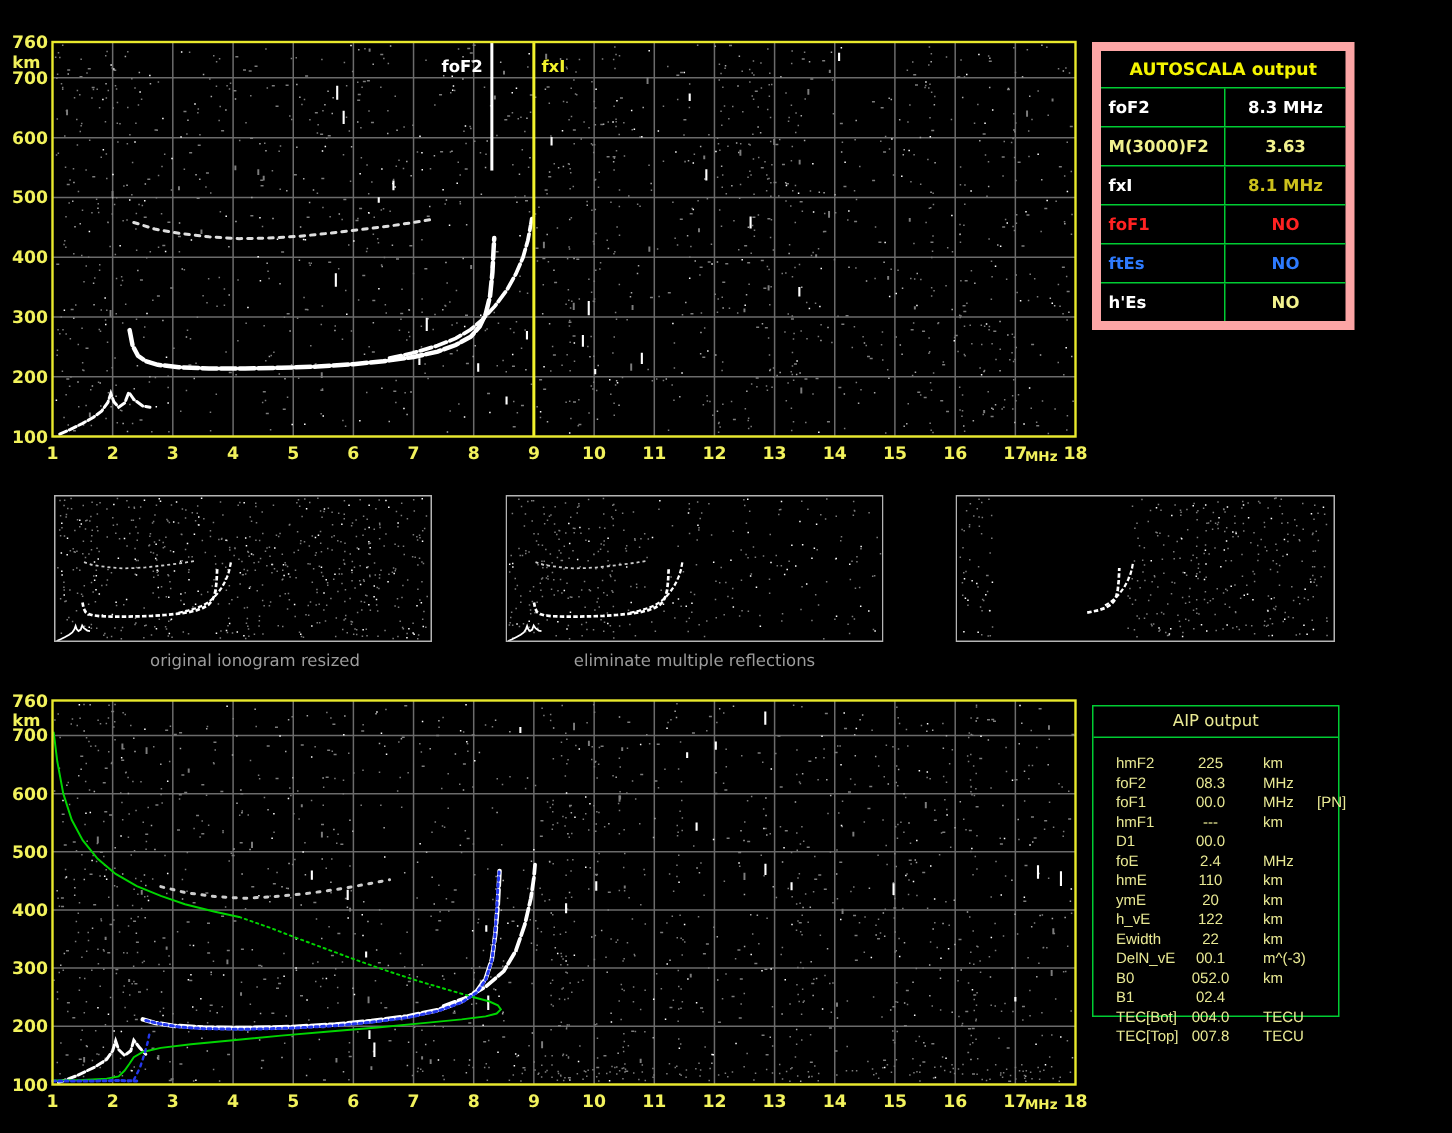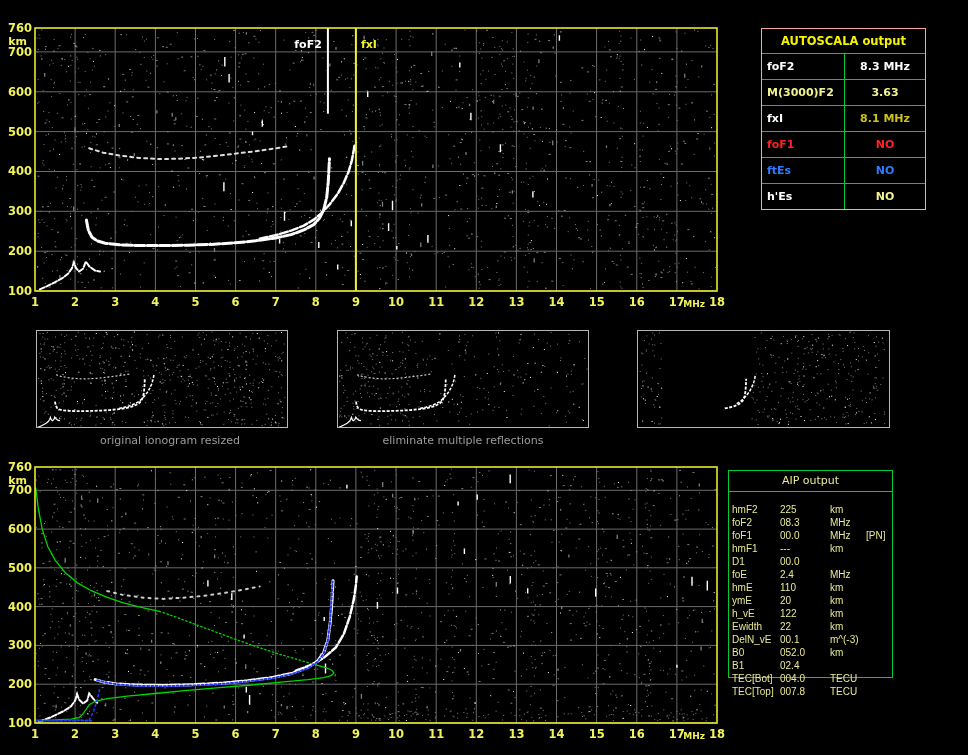--- a/index.html
+++ b/index.html
@@ -3,36 +3,36 @@
 <meta charset="utf-8">
 <style>
   html,body{margin:0;padding:0;background:#000;}
   #screen{position:relative;width:968px;height:755px;background:#000;overflow:hidden;
           font-family:"DejaVu Sans", sans-serif;}
   .abs{position:absolute;}
   #station-title{left:89px;top:2px;font-size:12.5px;font-weight:bold;color:#f8f86a;letter-spacing:.2px;white-space:nowrap;}
   svg{display:block;}
   .caption{position:absolute;top:434px;text-align:center;font-size:11px;color:#9c9c9c;white-space:nowrap;}
   
-  #autoscala-table{left:728px;top:28px;width:163px;border:1px solid #fca5a5;background:#000;margin-left:33px;}
+  #autoscala-table{left:728px;top:28px;width:163px;border:6px solid #fca5a5;background:#000;}
   #autoscala-table .hdr{height:24px;line-height:24px;text-align:center;border-bottom:1px solid #00cc33;
         color:#f4f400;font-weight:bold;font-size:11.5px;}
   .arow{display:flex;height:25px;line-height:25px;border-bottom:1px solid #00cc33;font-weight:bold;font-size:11px;}
   .arow:last-child{border-bottom:none;}
   .arow .l{width:83px;border-right:1px solid #00cc33;padding-left:5px;box-sizing:border-box;}
   .arow .v{flex:1;text-align:center;}
   
   #aip-border{left:728px;top:470px;width:163px;height:206px;border:1px solid #00cc33;}
   #aip-title{left:729px;top:470px;width:163px;height:22px;line-height:22px;text-align:center;
         color:#e9e994;font-size:11px;border-bottom:1px solid #00cc33;box-sizing:border-box;}
   #aip-rows{left:728px;top:503px;width:236px;color:#e9e994;font-size:10px;
         font-family:"Liberation Sans", sans-serif;}
   .prow{display:flex;height:13px;line-height:13px;white-space:nowrap;}
-  .prow .l{width:48px;padding-left:4px;}
-  .prow .v{width:30px;text-align:left;}
+  .prow .l{width:48px;padding-left:16px;}
+  .prow .v{width:30px;text-align:center;}
   .prow .u{margin-left:20px;width:34px;}
   .prow .n{margin-left:2px;}
 </style>
 </head>
 <body>
 
 <div id="screen">
 
   <svg id="top-plot" class="abs" style="left:0;top:0" width="730" height="316">
       <path d="M75.1 28V291M115.2 28V291M155.4 28V291M195.5 28V291M235.6 28V291M275.7 28V291M315.8 28V291M355.9 28V291M396.1 28V291M436.2 28V291M476.3 28V291M516.4 28V291M556.5 28V291M596.6 28V291M636.8 28V291M676.9 28V291M35 291.0H717M35 251.2H717M35 211.3H717M35 171.5H717M35 131.6H717M35 91.8H717M35 51.9H717" stroke="#6b6b6b" stroke-width="1" fill="none"></path>

